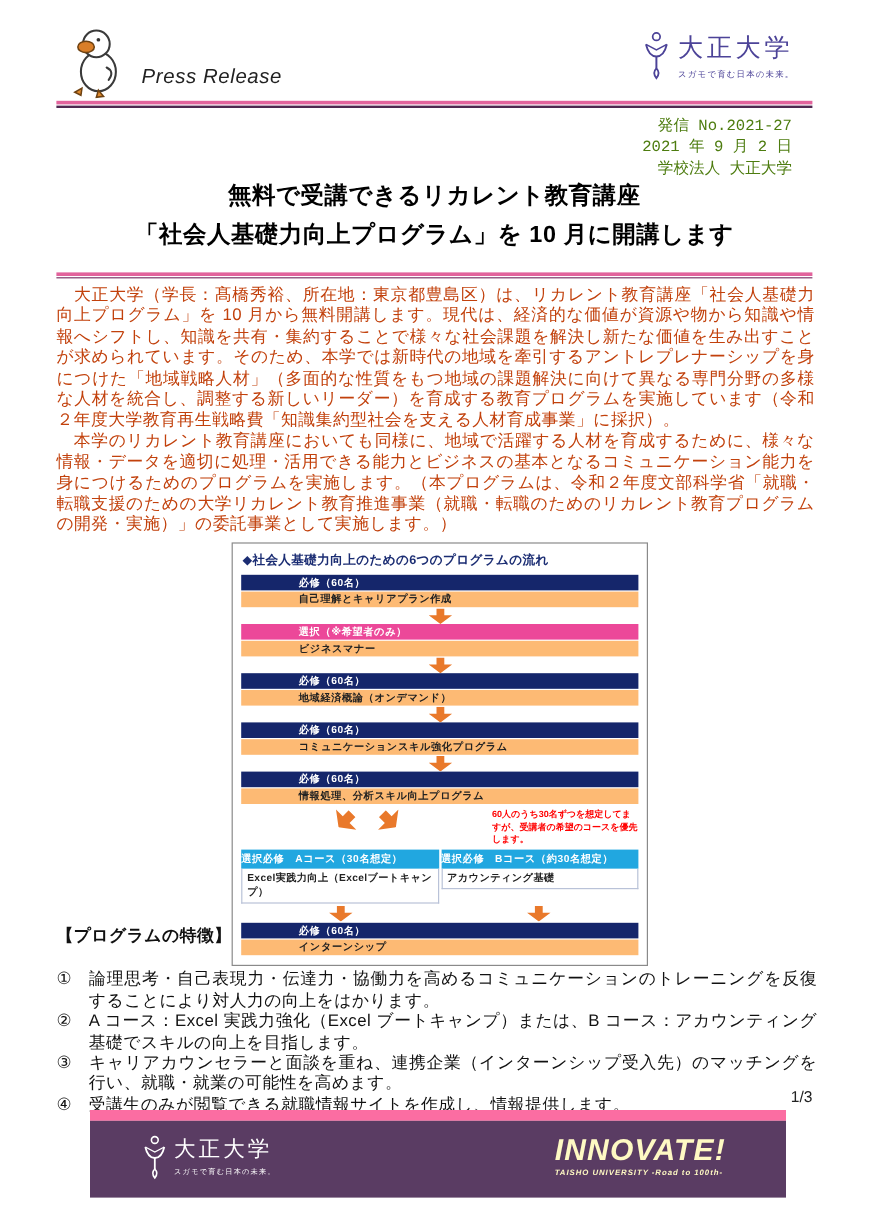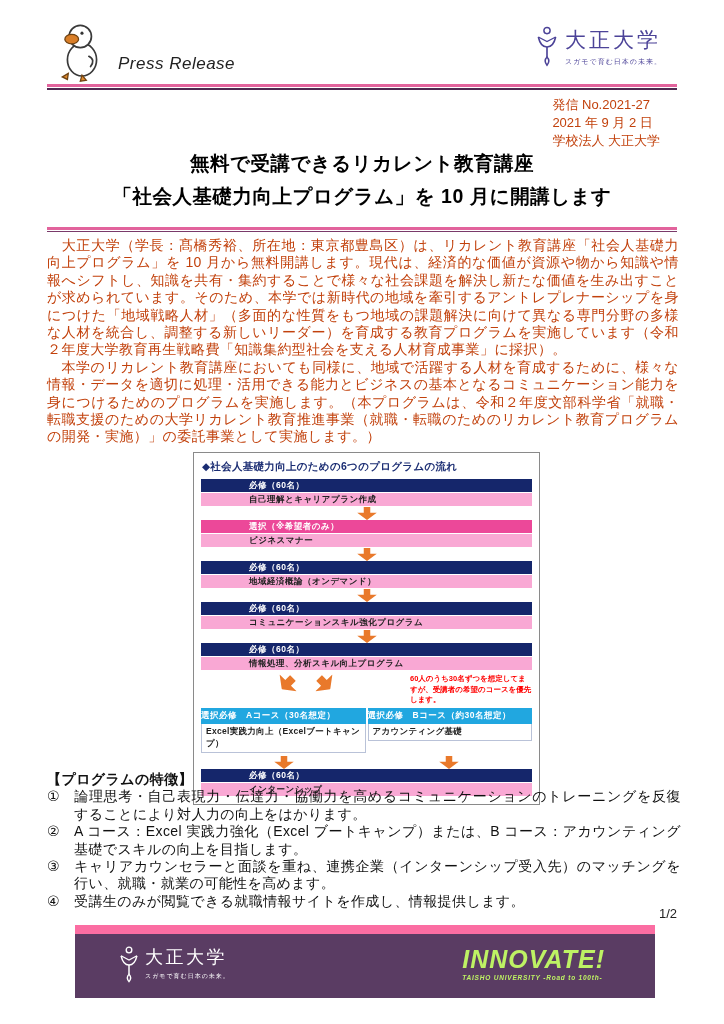--- a/index.html
+++ b/index.html
@@ -13,71 +13,71 @@
   .uni-logo { position:absolute; right:62px; top:26px; display:flex; align-items:flex-start; }
   .uni-logo-text { margin-left:7px; }
   .uni-logo-name { font-size:21px; color:#4c4398; letter-spacing:3px; font-weight:500; }
   .uni-logo-tag { font-size:7px; color:#4c4398; letter-spacing:1px; margin-top:3px; }
 
   .header-rule { position:absolute; left:47px; right:47px; top:84px; }
   .header-rule .pink { height:3px; background:#e2639c; }
   .header-rule .dark { height:2px; background:#4e2950; margin-top:1px; }
 
   
-  .meta { position:absolute; right:64px; top:96px; font-size:13px; line-height:18px; color:#c2410c; }
+  .meta { position:absolute; right:64px; top:96px; text-align:right; font-size:13px; line-height:18px; color:#4d7c0f;font-family:Liberation Mono, monospace; }
 
   
   .doc-title { position:absolute; left:0; right:0; top:147px; text-align:center; font-size:19.5px; font-weight:bold; color:#000; line-height:33px; letter-spacing:.5px; }
   .title-rule { position:absolute; left:47px; right:47px; top:227px; }
   .title-rule .pink { height:3px; background:#e2639c; }
   .title-rule .dark { height:1px; background:#7a3a6a; margin-top:1px; }
 
   
   .body-text { position:absolute; left:47px; top:237px; width:632px; font-size:14px; line-height:17.4px; text-align:justify; letter-spacing:.4px; color:#c2410c; }
 
   
   .diagram { position:absolute; left:193px; top:452px; width:347px; border:1px solid #8a8a8a; background:#fff; padding:6px 7px 8px 7px; }
   .diagram-title { color:#1b2d73; font-weight:bold; font-size:10.5px; letter-spacing:.3px; margin:1px 0 5px 1px; }
   .bar { height:13px; line-height:13px; text-align:left; font-size:8.5px; font-weight:bold; margin-top:1px; letter-spacing:.5px;padding-left:48px; }
   .bar.navy  { background:#15266b; color:#fff; }
-  .bar.light { background:#f9a8d4; color:#222; }
+  .bar.light { background:#fdba74; color:#222; }
   .bar.steel { background:#ec4899; color:#fff; }
   .arrow-row { text-align:center; height:13px; padding-top:1px; }
   .arrow-row svg { display:inline-block; vertical-align:top; }
 
   .branch-row { display:flex; align-items:flex-start; margin-top:2px; }
   .note-left { width:124px; border:1px solid #ff0000; color:#ff0000; font-size:7.5px; font-weight:bold; line-height:10.5px; padding:2px 3px; }
   .branch-arrows { flex:1; display:flex; justify-content:center; gap:16px; padding-top:3px; }
   .note-right { width:122px; color:#ff0000; font-size:7.5px; font-weight:bold; line-height:10.5px; padding-top:2px; }
 
   .cols { display:flex; margin-top:2px; }
   .col { width:50%; }
   .col + .col { margin-left:2px; }
   .col-header { background:#21a7e0; color:#fff; font-size:8.5px; font-weight:bold; padding:2px 0; letter-spacing:.5px; }
   .col-course { background:#fff; border:1px solid #b9c2d8; border-top:none; font-size:8.5px; font-weight:bold; color:#222; padding:2px 4px; letter-spacing:.3px; }
   .col-arrows { display:flex; margin-top:2px; height:13px; }
   .col-arrows .half { width:50%; text-align:center; }
 
   
   .features { position:absolute; left:47px; top:771px; width:634px; font-size:14px; line-height:17.4px; letter-spacing:.4px; color:#111; }
-  .features-heading { font-weight:bold; margin-bottom:0; }
+  .features-heading { font-weight:bold; margin-bottom:19px; }
   .feat-item { padding-left:27px; text-indent:-27px; text-align:justify; }
   .feat-num { display:inline-block; width:27px; text-indent:0; }
 
   .page-num { position:absolute; right:47px; top:906px; font-size:13px; color:#222; }
 
   
   .footer { position:absolute; left:75px; top:925px; width:580px; }
   .footer-pink { height:9px; background:#fb6da2; }
   .footer-purple { height:64px; background:#5a3c63; position:relative; }
   .f-logo { position:absolute; left:44px; top:11px; display:flex; align-items:flex-start; }
   .f-logo-text { margin-left:6px; }
   .f-logo-name { font-size:18px; color:#fff; letter-spacing:2.5px; }
   .f-logo-tag { font-size:6px; color:#fff; letter-spacing:1px; margin-top:3px; }
-  .f-innovate { position:absolute; right:50px; top:12px; text-align:left; color:#bef264; }
+  .f-innovate { position:absolute; right:50px; top:12px; text-align:left; color:#fef9c3; }
   .f-innovate-main { font-size:25px; font-weight:bold; font-style:italic; letter-spacing:1px; line-height:26px; }
   .f-innovate-sub { font-size:6.5px; font-weight:bold; font-style:italic; letter-spacing:.8px; margin-top:2px; }
 </style>
 </head>
 <body>
 
 <div class="page">
 
   <div class="header-duck">
     <svg width="52" height="60" viewBox="0 0 60 70">
@@ -216,21 +216,21 @@
   </div>
 
   <div class="features">
     <div class="features-heading">【プログラムの特徴】</div>
     <div class="feat-item"><span class="feat-num">①</span><span>論理思考・自己表現力・伝達力・協働力を高めるコミュニケーションのトレーニングを反復することにより対人力の向上をはかります。</span></div>
     <div class="feat-item"><span class="feat-num">②</span><span>A コース：Excel 実践力強化（Excel ブートキャンプ）または、B コース：アカウンティング基礎でスキルの向上を目指します。</span></div>
     <div class="feat-item"><span class="feat-num">③</span><span>キャリアカウンセラーと面談を重ね、連携企業（インターンシップ受入先）のマッチングを行い、就職・就業の可能性を高めます。</span></div>
     <div class="feat-item"><span class="feat-num">④</span><span>受講生のみが閲覧できる就職情報サイトを作成し、情報提供します。</span></div>
   </div>
 
-  <div class="page-num">1/2</div>
+  <div class="page-num">1/3</div>
 
   <div class="footer">
     <div class="footer-pink"></div>
     <div class="footer-purple">
       <div class="f-logo">
         <span>
           <svg width="20" height="40" viewBox="0 0 24 46">
             <circle cx="12" cy="5" r="3.4" fill="none" stroke="#fff" stroke-width="1.6"></circle>
             <path d="M2.5 12 Q5 23 12 23 Q19 23 21.5 12" fill="none" stroke="#fff" stroke-width="1.8"></path>
             <path d="M2.5 12 L12 17 L21.5 12" fill="none" stroke="#fff" stroke-width="1.4"></path>

